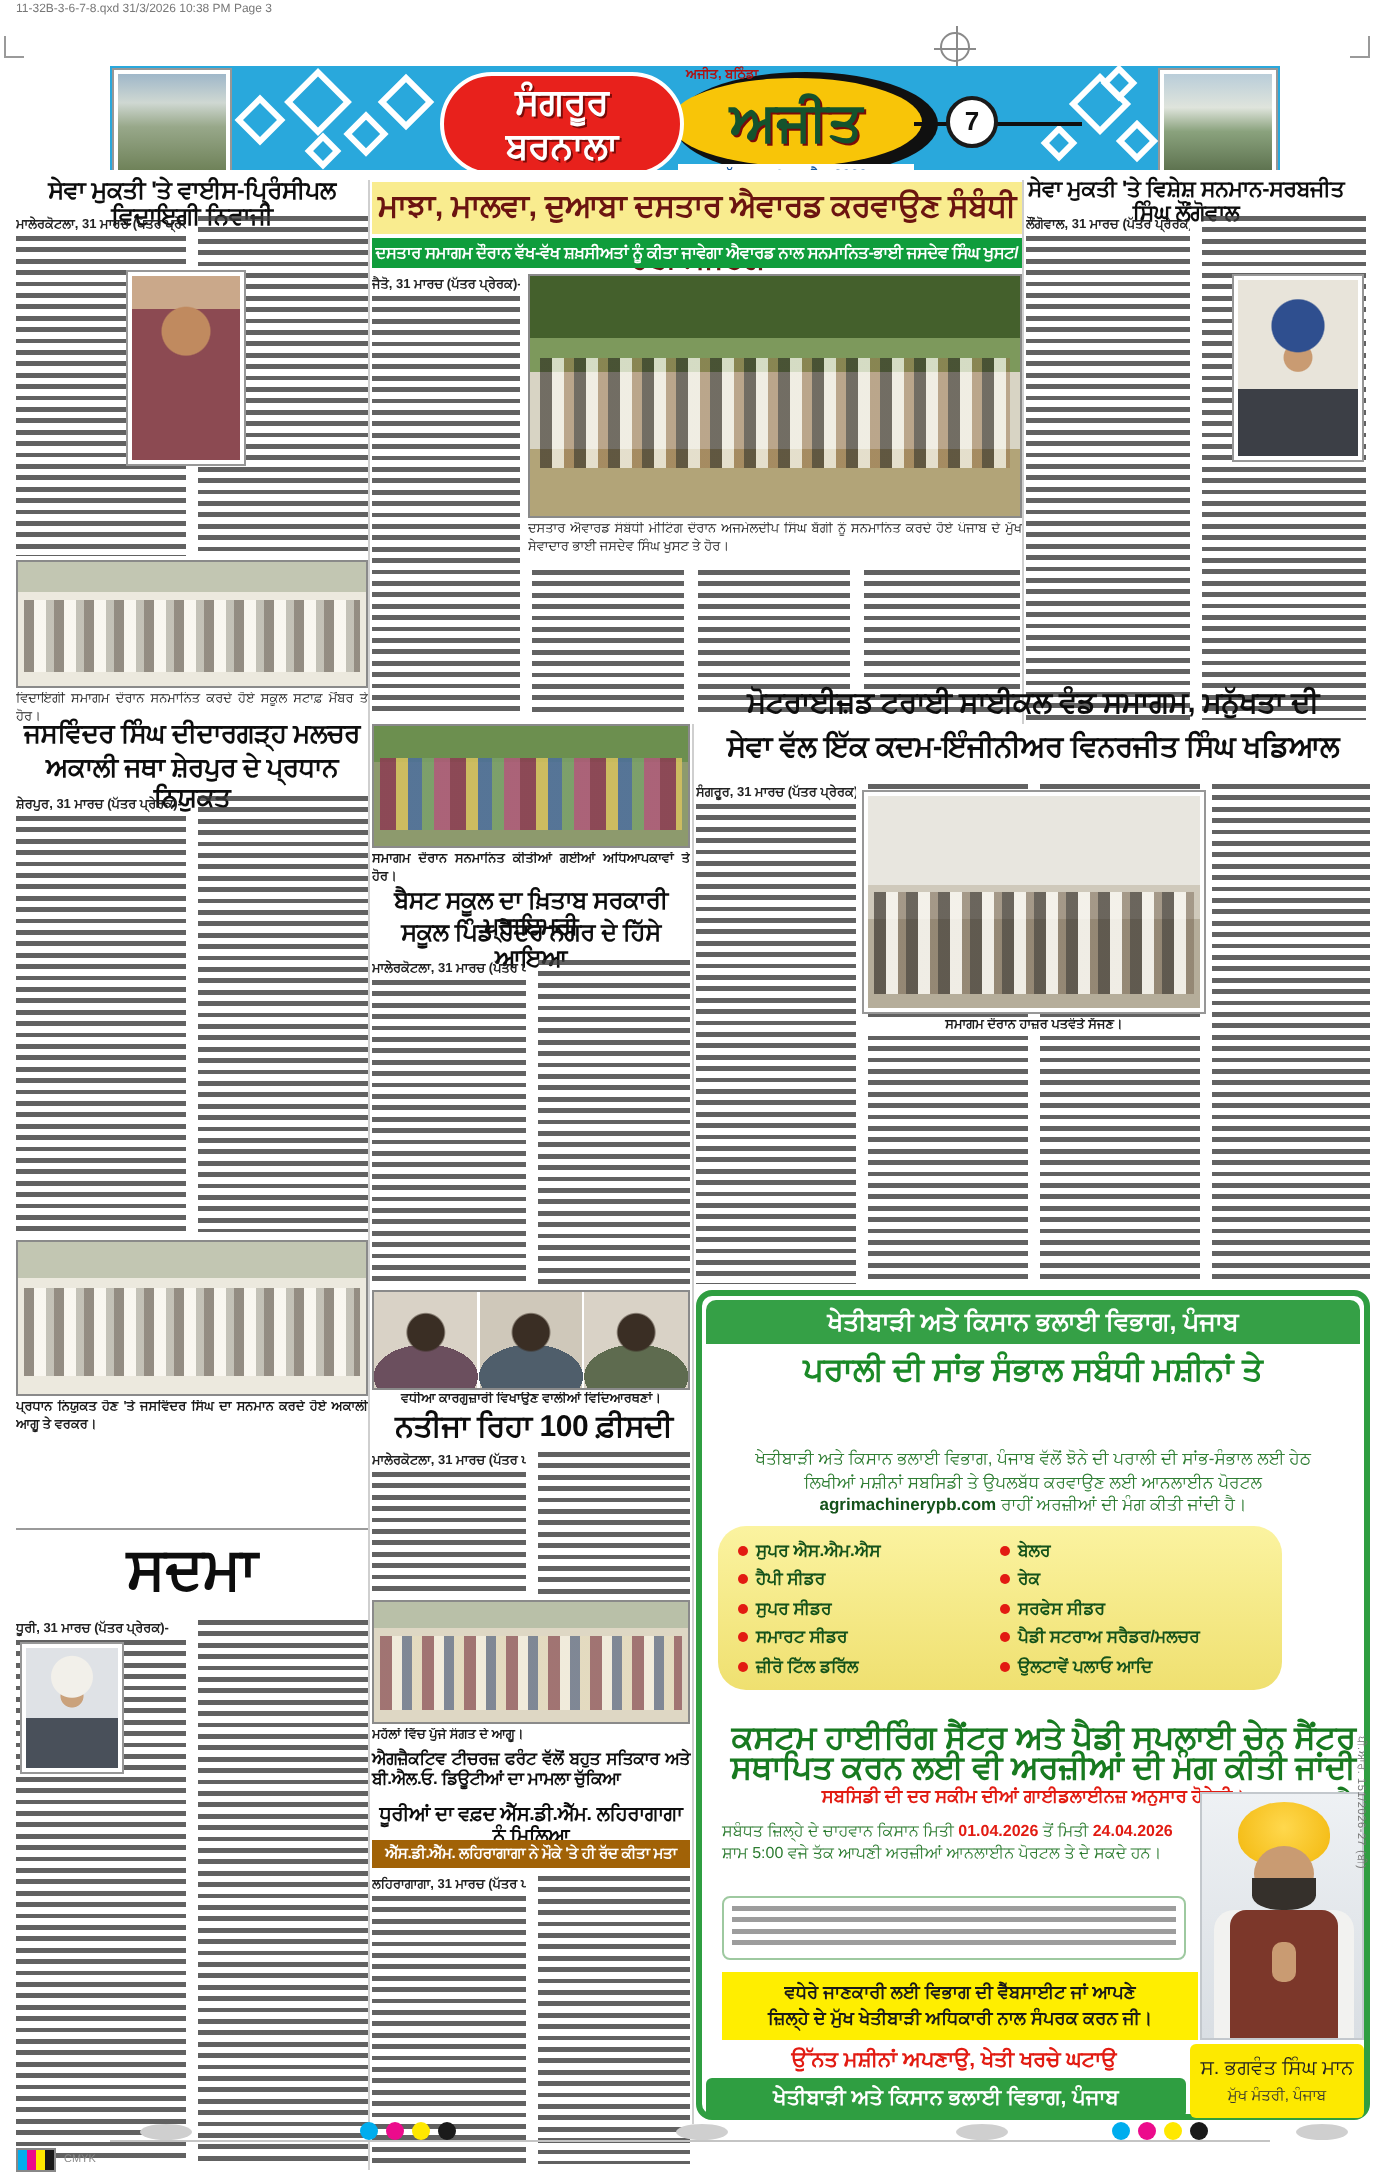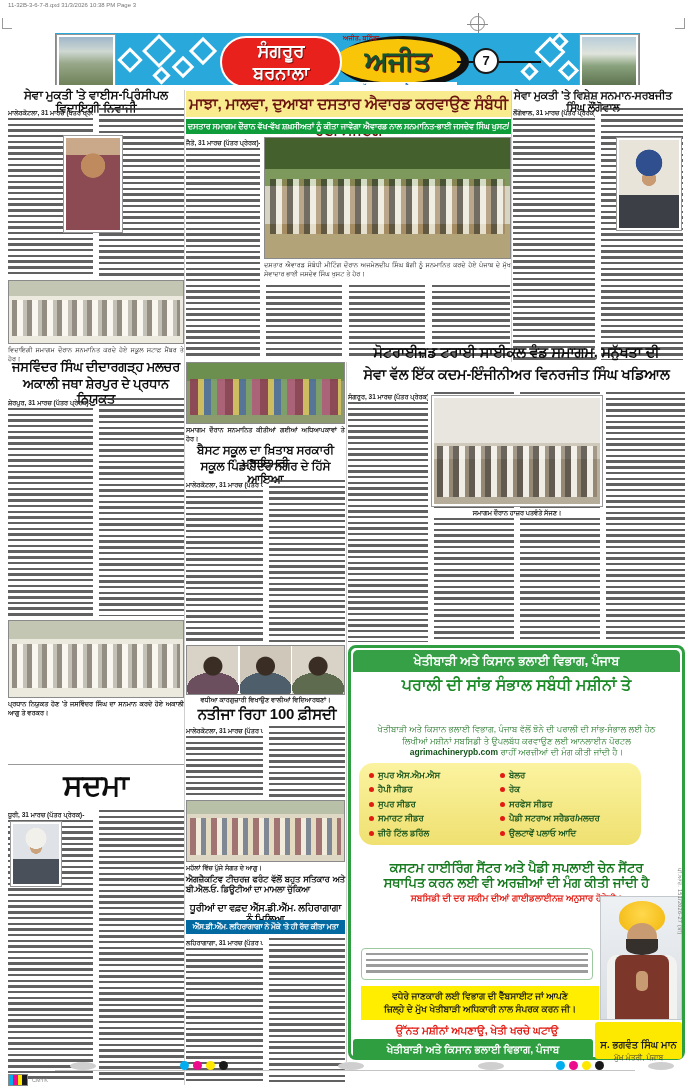--- a/index.html
+++ b/index.html
@@ -65,45 +65,45 @@
   .mh-yellow span{color:#14532d;font-weight:bold;font-size:27px;text-shadow:1px 1px 0 #7a0b08}
   .mh-sub{position:absolute;left:288px;top:1px;z-index:4;font-size:6.5px;font-weight:bold;color:#b01010;white-space:nowrap}
   .mh-date{position:absolute;left:284px;top:49px;width:118px;height:11px;background:#fff;z-index:4;
            font-size:7.5px;font-weight:bold;color:#1559a8;text-align:center;line-height:11px}
   .mh-line{position:absolute;left:402px;top:28px;width:84px;height:2px;background:#101010;z-index:2}
   .mh-circle{position:absolute;left:418px;top:15px;width:26px;height:26px;background:#fff;border:2px solid #1a1a1a;border-radius:50%;
              z-index:3;font-size:13px;font-weight:bold;text-align:center;line-height:22px;color:#111}
   
   .band-yellow{background:#f9ec8f;color:#6b1410}
   .band-green{background:#0f9d3c;color:#fff}
-  .band-red{background:#0369a1;color:#fff}
+  .band-red{background:#a16207;color:#fff}
   
   .ad{position:absolute;left:348px;top:645px;width:337px;height:415px;border:3px solid #2f9e41;border-radius:8px;background:#fff}
   .ad .hdr{position:absolute;left:2px;top:2px;right:2px;height:22px;background:#35a046;border-radius:5px 5px 0 0;
            color:#fff;font-weight:bold;font-size:12.5px;text-align:center;line-height:22px}
   .ad .t1{position:absolute;left:4px;right:4px;font-size:16px;font-weight:bold;color:#1b8a27;text-align:center}
   .ad .intro{position:absolute;left:14px;right:14px;top:76px;font-size:8.5px;color:#2e7d32;text-align:center;line-height:11.5px}
   .ad .redline{position:absolute;left:4px;right:4px;top:110px;font-size:10px;font-weight:bold;color:#e21b12;text-align:center}
   .ybox{position:absolute;left:8px;top:115px;width:282px;height:82px;border-radius:14px;
         background:linear-gradient(180deg,#fbf3a0,#efe070);padding:5px 10px;display:flex}
   .ycol{width:50%;display:flex;flex-direction:column;justify-content:space-between}
   .mach-item{display:flex;align-items:center;gap:4px;height:14px;font-size:8.5px;font-weight:bold;color:#14521a;white-space:nowrap}
   .bullet{width:5px;height:5px;border-radius:50%;background:#e21b12;flex:0 0 5px}
-  .ad .chc{position:absolute;left:4px;right:4px;font-size:13px;font-weight:bold;color:#187a20;text-align:center}
+  .ad .chc{position:absolute;left:4px;right:4px;font-size:16px;font-weight:bold;color:#187a20;text-align:right}
   .ad .subsidy{position:absolute;left:4px;right:4px;top:245px;font-size:9px;font-weight:bold;color:#e21b12;text-align:center}
   .ad .apply{position:absolute;left:10px;top:262px;width:232px;font-size:8px;color:#2e7d32;line-height:11px;text-align:left}
   .ad .apply .rd{color:#e21b12;font-weight:bold}
   .fineprint{position:absolute;left:10px;top:300px;width:232px;height:32px;border:1px solid #9ec9a0;border-radius:4px;padding:4px}
   .contact{position:absolute;left:10px;top:338px;width:238px;height:34px;background:#ffee00;
            font-size:9px;font-weight:bold;color:#1a1a1a;text-align:center;line-height:13px;padding-top:4px}
   .slogan{position:absolute;left:4px;top:376px;width:244px;font-size:10.5px;font-weight:bold;color:#e21b12;text-align:center}
   .ad-footer{position:absolute;left:2px;top:391px;width:240px;height:20px;background:#2f9e41;border-radius:3px;
              color:#fff;font-weight:bold;font-size:10.5px;text-align:center;line-height:20px}
   .cm-box{position:absolute;left:244px;top:374px;width:87px;height:37px;background:#fde900;border-radius:3px;text-align:center}
-  .cm-box .nm{font-size:10px;font-weight:bold;color:#222;line-height:16px;padding-top:15px}
+  .cm-box .nm{font-size:10px;font-weight:normal;color:#222;line-height:16px;padding-top:5px}
   .cm-box .tt{font-size:7.5px;color:#333;line-height:9px}
   .cm-photo{position:absolute;left:249px;top:248px;width:82px;height:124px;background:linear-gradient(180deg,#eef1f4,#d9dee3);
             border:1px solid #c3c8cd;overflow:hidden}
   .cm-photo .turban{position:absolute;left:18px;top:4px;width:46px;height:32px;border-radius:50% 50% 44% 44%;
                     background:radial-gradient(circle at 50% 40%,#ffd84d,#f2b70c)}
   .cm-photo .face{position:absolute;left:26px;top:26px;width:30px;height:28px;border-radius:50%;background:#c99b72}
   .cm-photo .beard{position:absolute;left:25px;top:42px;width:32px;height:16px;border-radius:0 0 46% 46%;background:#35302b}
   .cm-photo .shirt{position:absolute;left:6px;top:58px;width:70px;height:66px;border-radius:10px 10px 0 0;background:#f2f2f0}
   .cm-photo .vest{position:absolute;left:14px;top:58px;width:54px;height:66px;border-radius:8px 8px 0 0;background:#7c372a}
   .cm-photo .hands{position:absolute;left:35px;top:74px;width:12px;height:20px;border-radius:5px;background:#c99b72}
@@ -279,20 +279,21 @@
         </div>
         <div class="mach-item">
           <span class="bullet"></span>
           <span>ਉਲਟਾਵੇਂ ਪਲਾਓ ਆਦਿ</span>
         </div>
       </div>
   </div>
   <div class="chc" style="top:212px">ਕਸਟਮ ਹਾਈਰਿੰਗ ਸੈਂਟਰ ਅਤੇ ਪੈਡੀ ਸਪਲਾਈ ਚੇਨ ਸੈਂਟਰ</div>
   <div class="chc" style="top:227px">ਸਥਾਪਿਤ ਕਰਨ ਲਈ ਵੀ ਅਰਜ਼ੀਆਂ ਦੀ ਮੰਗ ਕੀਤੀ ਜਾਂਦੀ ਹੈ</div>
   <div class="subsidy">ਸਬਸਿਡੀ ਦੀ ਦਰ ਸਕੀਮ ਦੀਆਂ ਗਾਈਡਲਾਈਨਜ਼ ਅਨੁਸਾਰ ਹੋਵੇਗੀ।</div>
+  <div class="apply"><span>ਸਬੰਧਤ ਜ਼ਿਲ੍ਹੇ ਦੇ ਚਾਹਵਾਨ ਕਿਸਾਨ ਮਿਤੀ </span><span class="rd">01.04.2026</span><span> ਤੋਂ ਮਿਤੀ </span><span class="rd">24.04.2026</span><span> ਸ਼ਾਮ 5:00 ਵਜੇ ਤੱਕ ਆਪਣੀ ਅਰਜ਼ੀਆਂ ਆਨਲਾਈਨ ਪੋਰਟਲ ਤੇ ਦੇ ਸਕਦੇ ਹਨ।</span></div>
   <div class="fineprint">
     <div class="greek lt" style="width:100%;height:100%"></div>
   </div>
   <div class="contact">
     <div>ਵਧੇਰੇ ਜਾਣਕਾਰੀ ਲਈ ਵਿਭਾਗ ਦੀ ਵੈੱਬਸਾਈਟ ਜਾਂ ਆਪਣੇ</div>
     <div>ਜ਼ਿਲ੍ਹੇ ਦੇ ਮੁੱਖ ਖੇਤੀਬਾੜੀ ਅਧਿਕਾਰੀ ਨਾਲ ਸੰਪਰਕ ਕਰਨ ਜੀ।</div>
   </div>
   <div class="cm-photo">
     <div class="turban"></div>
     <div class="face"></div>

